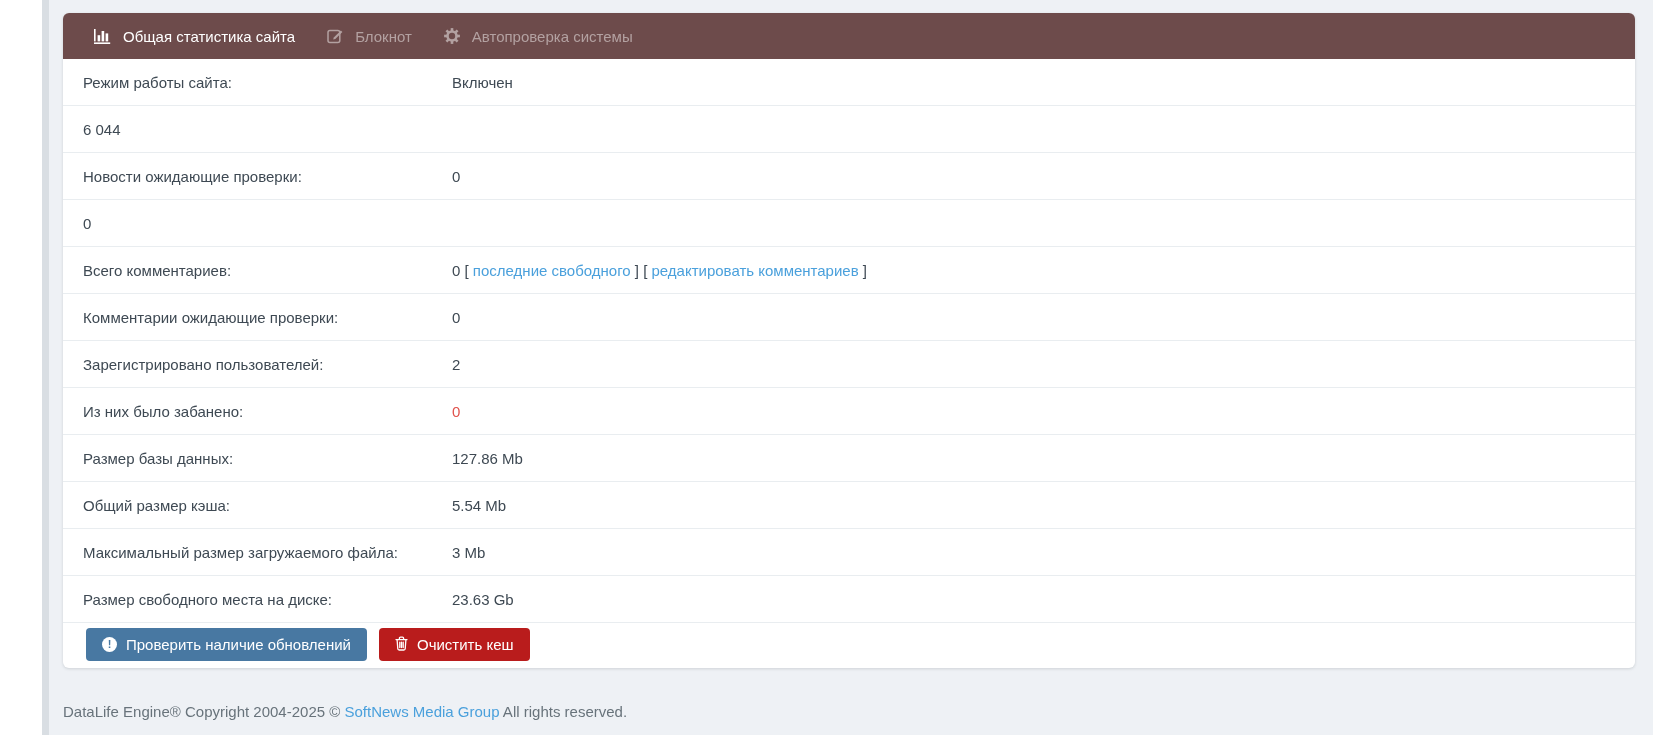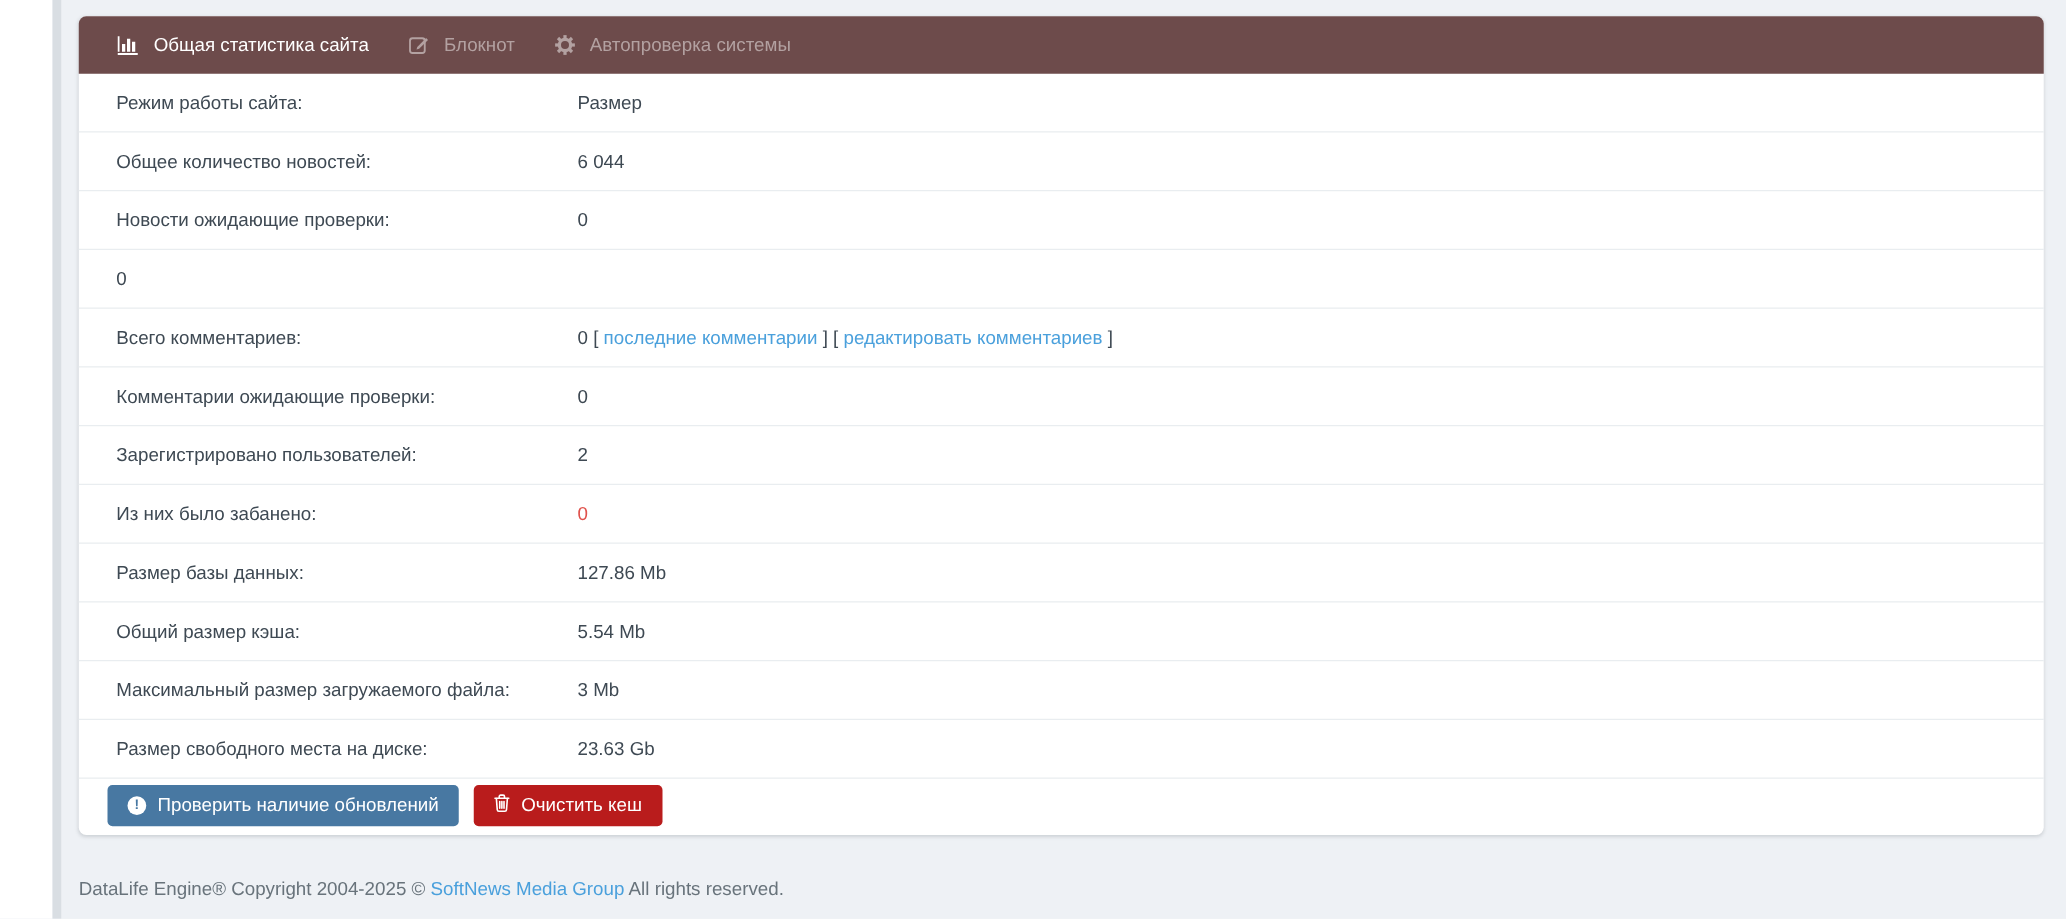--- a/index.html
+++ b/index.html
@@ -52,21 +52,21 @@
   .tab .ticon { display: inline-flex; align-items: center; }
   
   .rows { }
   .stat-row {
     display: flex;
     align-items: center;
     height: 47px;
     border-bottom: 1px solid #e9edf0;
     font-size: 15px;
     color: #3e4953;
-    padding-left: 30px;
+    padding-left: 20px;
   }
   .stat-label {
     width: 369px;
     flex: 0 0 369px;
   }
   .stat-value { display: flex; align-items: center; white-space: pre; }
   .stat-value .danger { color: #e0524c; }
   .stat-value a {
     color: #4aa0dc;
     text-decoration: none;
@@ -162,36 +162,35 @@
           <circle cx="8" cy="8" r="4.5" fill="none" stroke="currentColor" stroke-width="2.6"></circle>
         </svg>
       </span>
       <span>Автопроверка системы</span>
     </div>
   </div>
 
   <div class="rows">
       <div class="stat-row">
         <div class="stat-label">Режим работы сайта:</div>
-        <div class="stat-value"><span>Размер</span></div>
-      </div>
-      <div class="stat-row">
-        <div class="stat-label">Общее количество новостей:</div>
+        <div class="stat-value"><span>Включен</span></div>
+      </div>
+      <div class="stat-row">
         <div class="stat-value"><span>6 044</span></div>
       </div>
       <div class="stat-row">
         <div class="stat-label">Новости ожидающие проверки:</div>
         <div class="stat-value"><span>0</span></div>
       </div>
       <div class="stat-row">
         <div class="stat-value"><span>0</span></div>
       </div>
       <div class="stat-row">
         <div class="stat-label">Всего комментариев:</div>
-        <div class="stat-value"><span>0</span> [ <a>последние комментарии</a> ] [ <a>редактировать комментариев</a> ]</div>
+        <div class="stat-value"><span>0</span> [ <a>последние свободного</a> ] [ <a>редактировать комментариев</a> ]</div>
       </div>
       <div class="stat-row">
         <div class="stat-label">Комментарии ожидающие проверки:</div>
         <div class="stat-value"><span>0</span></div>
       </div>
       <div class="stat-row">
         <div class="stat-label">Зарегистрировано пользователей:</div>
         <div class="stat-value"><span>2</span></div>
       </div>
       <div class="stat-row">

